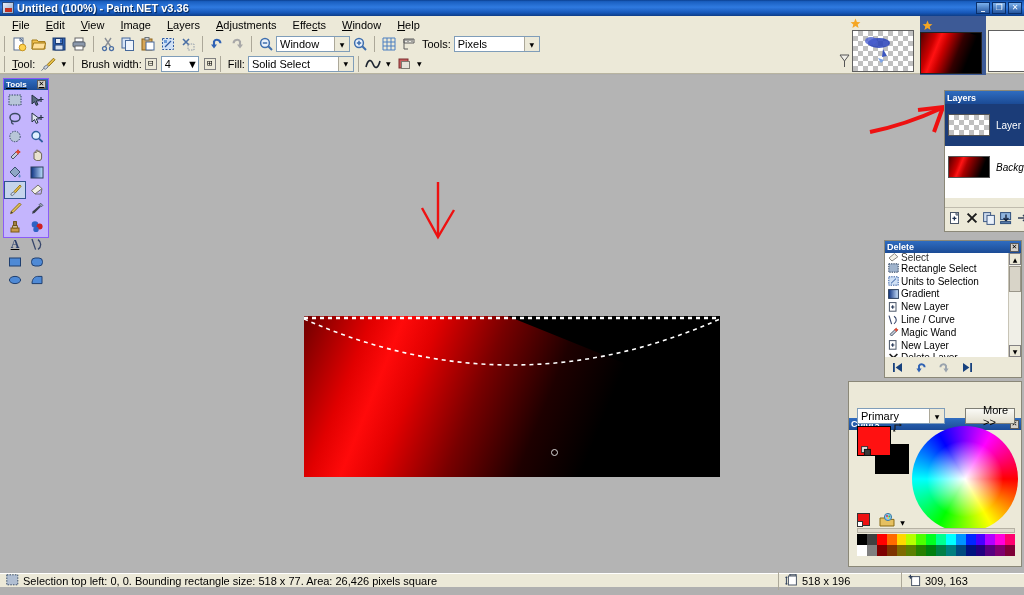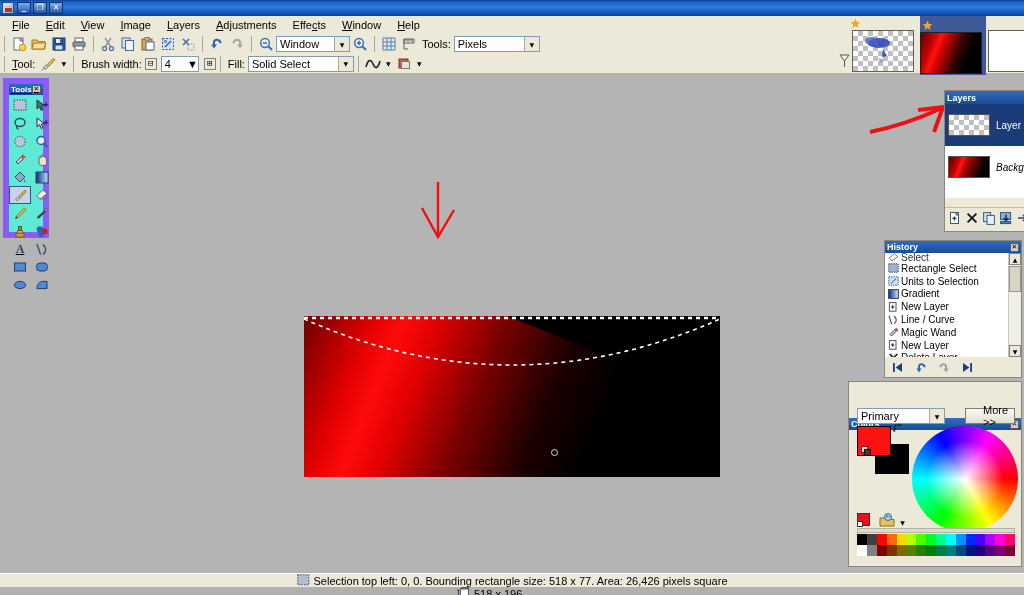--- a/index.html
+++ b/index.html
@@ -84,22 +84,22 @@
   #canvasimg{position:absolute;left:0;top:0;width:416px;height:161px;background:#000;overflow:hidden;}
   .gradband{position:absolute;left:-130px;top:-40px;width:420px;height:250px;
             transform:rotate(22deg);transform-origin:50% 50%;
             background:linear-gradient(to right,
               rgba(0,0,0,0) 0%, rgba(40,0,0,1) 12%, rgba(120,0,0,1) 26%,
               rgba(225,0,0,1) 40%, rgba(255,10,10,1) 47%, rgba(225,0,0,1) 55%,
               rgba(120,0,0,1) 70%, rgba(30,0,0,1) 86%, rgba(0,0,0,0) 100%);}
   #marchdash{position:absolute;left:0;top:0;width:416px;height:161px;}
 
   
-  #toolspanel{left:3px;top:78px;width:46px;height:160px;background:#5eead4;
-              border:6px solid #8b5cf6;box-sizing:border-box;text-decoration:underline;}
+  #toolspanel{left:3px;top:78px;width:46px;height:160px;background:#c4b5fd;
+              border:1px solid #8b5cf6;box-sizing:border-box;text-decoration:underline;}
   .paneltitle{height:11px;display:flex;align-items:center;padding:0 2px;
     background:linear-gradient(to bottom,#2f6cc0,#1b4b95);color:#fff;font-size:8px;font-weight:bold;}
   .paneltitle .pt{flex:1 1 auto;white-space:nowrap;overflow:hidden;}
   .pclose{width:9px;height:9px;background:#d4d0c8;border:1px solid #5b5b5b;color:#000;
     font-size:7px;line-height:7px;text-align:center;box-sizing:border-box;font-family:"DejaVu Sans",sans-serif;}
   #toolgrid{display:grid;grid-template-columns:22px 22px;padding-top:1px;}
   .tcell{width:22px;height:18px;display:flex;align-items:center;justify-content:center;box-sizing:border-box;}
   .tcell.sel{background:#c5d4ec;border:1px solid #31538f;}
 
   
@@ -142,34 +142,35 @@
   #secondarysw{position:absolute;left:26px;top:40px;width:34px;height:30px;background:#000;border:1px solid #000;box-sizing:border-box;}
   #palette{position:absolute;left:8px;top:152px;width:158px;height:22px;}
   .pal-row{display:flex;height:11px;}
   .pal-c{flex:1 1 auto;height:11px;}
   #palscroll{position:absolute;left:8px;top:146px;width:158px;height:5px;background:#dedacd;border:1px solid #b6b2a4;box-sizing:border-box;}
   .btnstd{height:16px;border:1px solid #7f7f76;background:linear-gradient(to bottom,#fafaf6,#e2dece);
           display:flex;align-items:center;justify-content:flex-end;font-size:11px;box-sizing:border-box;padding-left:17px;}
 
   
   #statusbar{left:0;top:573px;width:1024px;height:14px;background:#ece9d8;
-             border-top:1px solid #fff;display:flex;align-items:center;box-sizing:border-box;flex-direction:column;}
+             border-top:1px solid #fff;display:flex;align-items:center;box-sizing:border-box;}
   #statusbar .sbseg{display:flex;align-items:center;height:18px;padding:0 6px;
                     font-size:11px;color:#000;white-space:nowrap;}
   .sbdiv{width:1px;height:18px;background:#aca899;}
   .sbicon{width:13px;height:13px;margin-right:4px;flex:0 0 auto;}
 
   
   .annot{position:absolute;pointer-events:none;}
 </style>
 </head>
 <body>
 
 <div class="abs" id="titlebar">
   <div class="tbicon"></div>
+  <div class="ttl">Untitled (100%) - Paint.NET v3.36</div>
   <div class="btns">
     <div class="wb">_</div>
     <div class="wb">❐</div>
     <div class="wb">✕</div>
   </div>
 </div>
 
 <div class="abs" id="menubar">
   <div class="mi"><u>F</u>ile</div>
   <div class="mi"><u>E</u>dit</div>
@@ -595,21 +596,21 @@
     <div class="lbtn">
       <svg width="14" height="14" viewBox="0 0 14 14">
           <path d="M2 7 h8 M7 4 l3 3 -3 3" stroke="#33425c" stroke-width="1.4" fill="none"></path>
         </svg>
     </div>
   </div>
 </div>
 
 <div class="abs" id="historypanel">
   <div class="paneltitle" style="height:12px;font-size:9px;">
-    <span class="pt">History</span>
+    <span class="pt">Delete</span>
     <span class="pclose">✕</span>
   </div>
   <div id="histlist">
     <div class="histrow" style="height:9px;overflow:hidden;opacity:0.85;">
       <span class="hi">
           <svg width="11" height="10" viewBox="0 0 11 10">
             <path d="M4 8 L1 5 L6.4 0.6 L9.8 3.8z" fill="#f2f0e6" stroke="#73706a"></path>
           </svg>
         </span>
       <span>Select</span>

